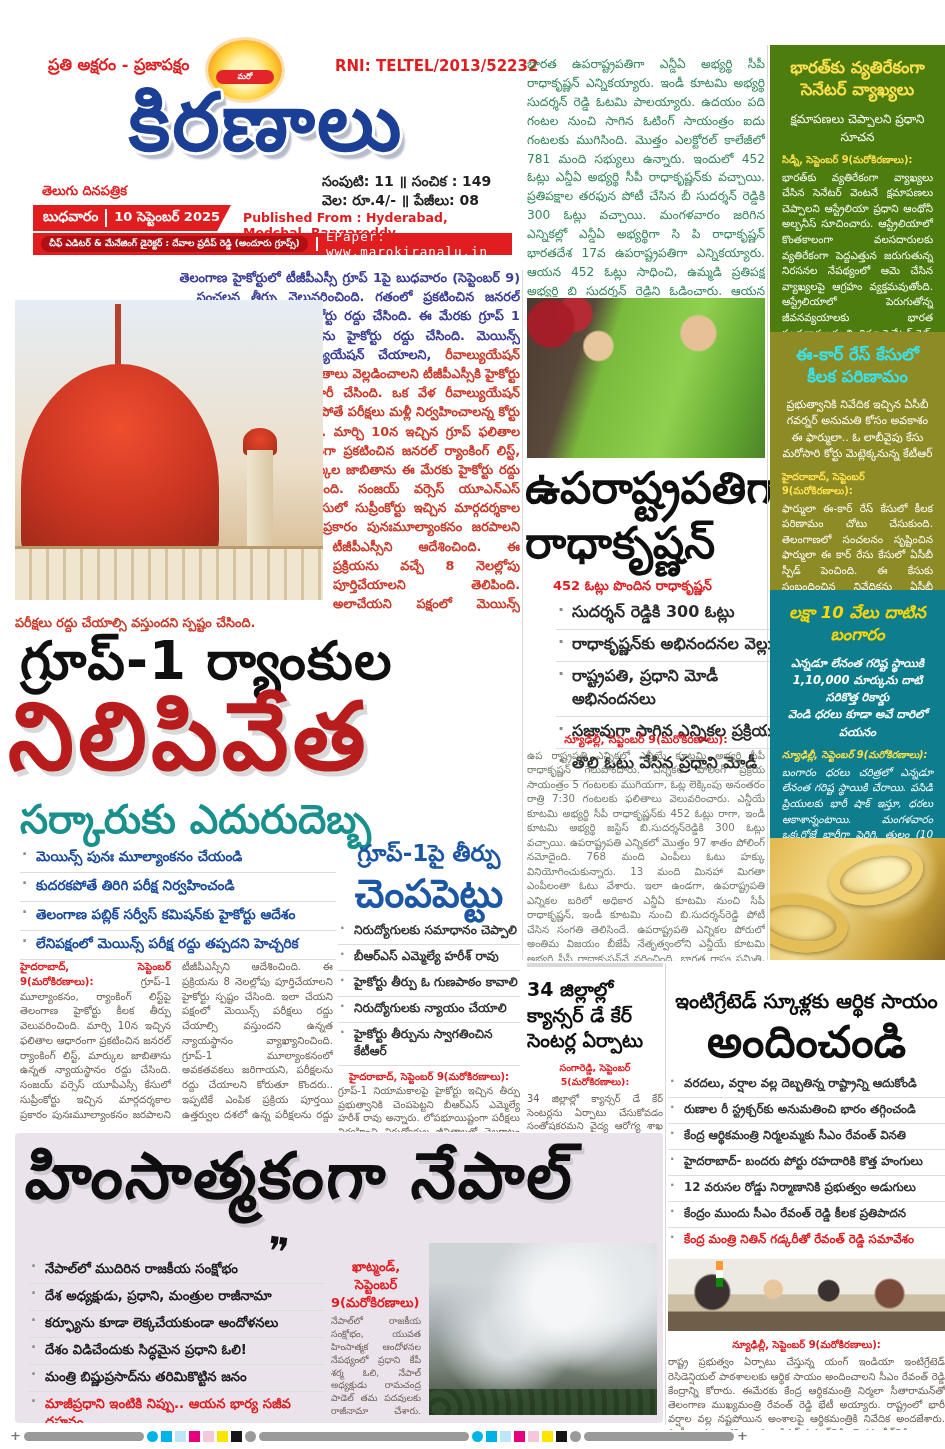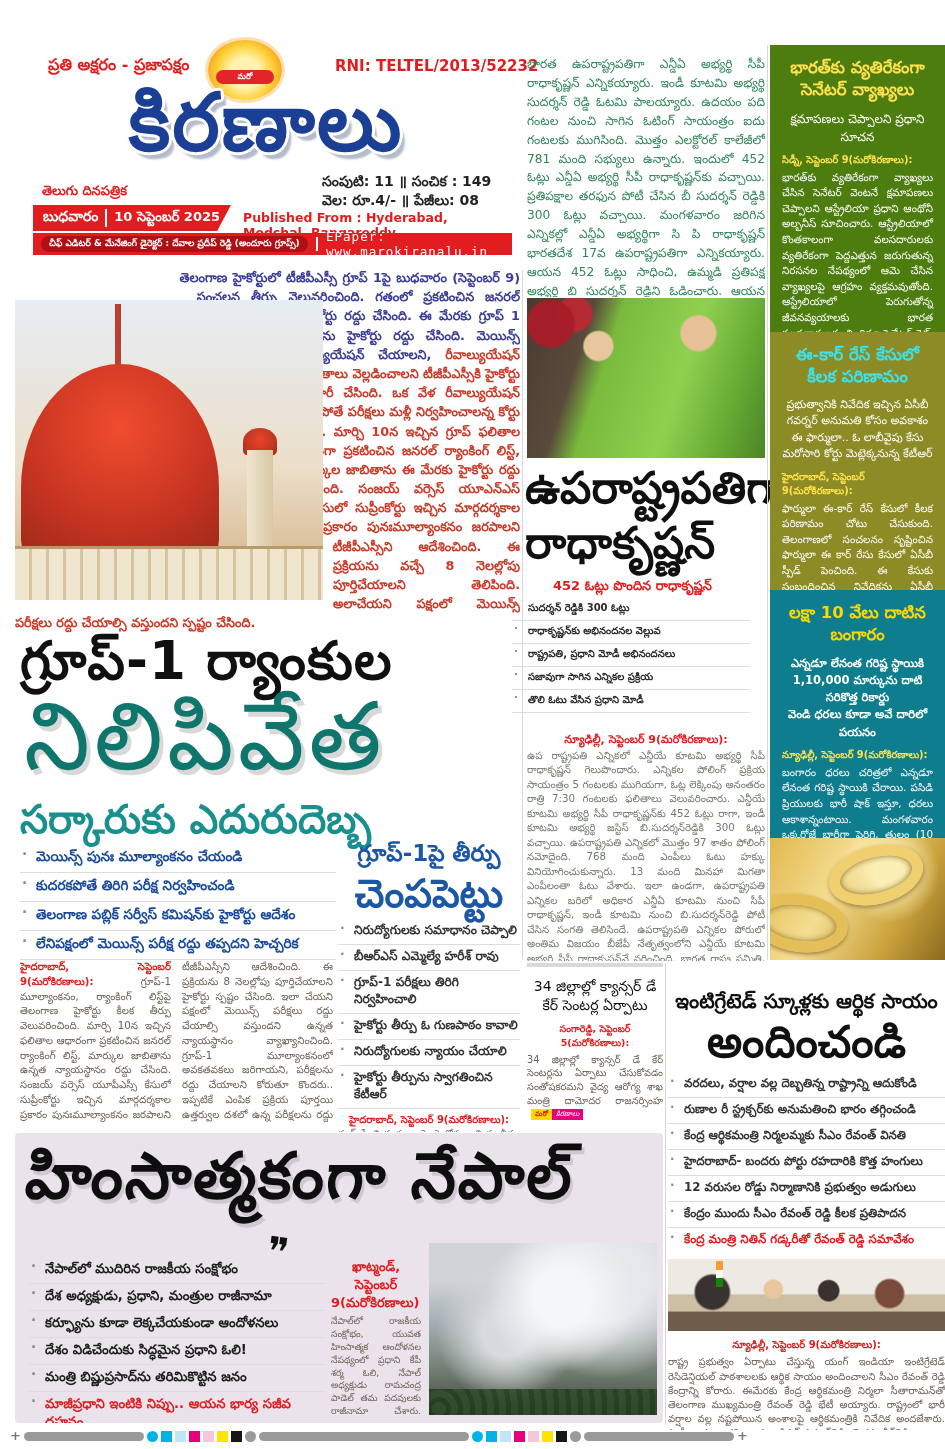--- a/index.html
+++ b/index.html
@@ -62,21 +62,21 @@
     border-radius:50% 50% 16% 16% / 62% 62% 12% 12%; }
   .hc-spire { position:absolute; left:100px; top:4px; width:6px; height:66px; background:#b8402e; }
   .hc-minar { position:absolute; left:232px; top:150px; width:26px; height:150px;
     background:linear-gradient(90deg,#efe5cf,#d9c6a2); }
   .hc-minar-top { position:absolute; left:228px; top:128px; width:34px; height:28px;
     background:radial-gradient(circle at 50% 40%, #e8452a, #a62c19); border-radius:50% 50% 20% 20%; }
   .hc-base { position:absolute; left:0; bottom:0; width:100%; height:54px;
     background:repeating-linear-gradient(90deg,#f0e6d0 0 14px,#d6c4a0 14px 17px); border-top:3px solid #b99a6a; }
 
   .headline-top { left:20px; top:630px; width:500px; font-size:53px; font-weight:bold; color:#101010; letter-spacing:1px; }
-  .headline-main { left:24px; top:688px; width:500px; font-size:94px; font-weight:normal; color:#0f766e; letter-spacing:4px; line-height:1.05;
+  .headline-main { left:8px; top:688px; width:500px; font-size:94px; font-weight:bold; color:#b91c1c; letter-spacing:4px; line-height:1.05;
     text-shadow:4px 5px 0 #d8d8d8; }
   .headline-sub { left:20px; top:796px; width:500px; font-size:40px; font-weight:bold; color:#17908e; }
 
   ul.bullets { list-style:none; }
   ul.bullets li { position:relative; padding:4px 0 4px 16px; border-bottom:1px solid #dcdcdc; }
   ul.bullets li::before { content:"·"; position:absolute; left:2px; top:2px; color:#888; font-weight:bold; }
   .lead-bullets { left:20px; top:844px; width:316px; font-size:13.6px; font-weight:bold; color:#17499c; }
   .lead-body { left:20px; top:960px; width:313px; height:172px; overflow:hidden;
     column-count:2; column-gap:11px; font-size:10.2px; line-height:1.45; color:#6b5e52; text-align:justify; }
   .dl { color:#e11d1f; font-weight:bold; }
@@ -94,51 +94,51 @@
     font-size:12.2px; line-height:1.55; color:#2f8657; text-align:justify; }
   .vp-photo { left:527px; top:298px; width:238px; height:160px; overflow:hidden; position:absolute;
     background:
       radial-gradient(circle at 10% 16%, rgba(168,28,40,.95) 0 9%, rgba(168,28,40,0) 10%),
       radial-gradient(circle at 20% 10%, rgba(190,40,50,.9) 0 7%, rgba(190,40,50,0) 8%),
       radial-gradient(circle at 30% 30%, #e9c79e 0 7%, rgba(233,199,158,0) 8%),
       radial-gradient(circle at 72% 22%, #e6c096 0 8%, rgba(230,192,150,0) 9%),
       linear-gradient(108deg,#4a3a30 0%, #5a4a3c 24%, #79b93c 34%, #8fd14f 62%, #64a832 84%, #4c8527 100%); }
   .vp-headline { left:525px; top:460px; width:242px; font-size:44px; font-weight:bold; color:#101010; line-height:1.25; white-space:pre-line; }
   .vp-kicker { left:527px; top:578px; width:240px; font-size:13px; font-weight:bold; color:#e11d1f;margin-left:26px; }
-  .vp-bullets { left:512px; top:598px; width:238px; font-size:10px; font-weight:bold; color:#2b2b2b; }
+  .vp-bullets { left:556px; top:598px; width:238px; font-size:16px; font-weight:bold; color:#2b2b2b; }
   .vp-dateline { left:527px; top:733px; width:238px; font-size:11px; font-weight:bold; color:#e11d1f; text-align:center; }
   .vp-body { left:527px; top:749px; width:238px; height:212px; overflow:hidden;
     font-size:10.2px; line-height:1.42; color:#6f7b6a; text-align:justify; }
 
   
   .rail-box { width:175px; padding:12px 12px; color:#fff; overflow:hidden; }
   .rail-title { font-weight:bold; font-size:16.5px; text-align:center; line-height:1.35; }
   .rail-sub { font-size:12px; text-align:center; line-height:1.5; margin-top:8px; white-space:pre-line; }
   .rail-dl { display:block; font-size:9.8px; font-weight:bold; color:#ffe14d; margin-top:8px; }
   .rail-body { font-size:10.4px; line-height:1.5; text-align:justify; margin-top:2px; }
   .box-senator { left:770px; top:45px; height:287px; background:#4d7c0f; }
   .box-senator .rail-title { color:#ffe14d; }
   .box-ecar { left:770px; top:332px; height:258px; background:#8d8b25; }
   .box-ecar .rail-title { color:#3ae3ee; }
   .box-ecar .rail-sub { font-size:11px; }
-  .box-gold { left:770px; top:590px; height:370px; background:#0e7d8e; }
+  .box-gold { left:770px; top:590px; height:370px; background:#0e7d8e;font-style:italic; }
   .box-gold .rail-title { color:#ffd800; }
   .box-gold .rail-sub { font-size:11.5px; font-weight:bold; }
   .gold-photo { position:absolute; left:0; bottom:0; width:175px; height:122px; overflow:hidden;
     background:
       radial-gradient(circle at 68% 28%, rgba(255,244,190,.9) 0 10%, rgba(255,244,190,0) 34%),
       linear-gradient(120deg,#e2b84e 0%, #f4dd92 38%, #caa23c 72%, #8a6a1e 100%); }
   .gold-ring { position:absolute; width:96px; height:58px; border:11px solid #efcf6e; border-radius:50%;
     box-shadow:inset 0 0 6px #8a6a1e, 0 2px 4px rgba(90,60,10,.5); }
   .ring1 { left:58px; top:8px; transform:rotate(-14deg); }
   .ring2 { left:-18px; top:56px; transform:rotate(8deg); border-color:#e4bf58; }
 
   
   .cancer { left:527px; top:963px; width:136px; height:170px; border-top:4px solid #d9d9d9; padding-top:10px; overflow:hidden; }
-  .cancer-title { font-size:14px; font-weight:normal; color:#101010; text-align:center; line-height:1.35; }
+  .cancer-title { font-size:19px; font-weight:bold; color:#101010; text-align:left; line-height:1.35; }
   .cancer-dl { display:block; font-size:9.5px; font-weight:bold; color:#e11d1f; text-align:center; margin-top:8px; }
   .cancer-body { font-size:9.8px; line-height:1.4; color:#6b5e52; text-align:justify; margin-top:2px; }
 
   .schools { left:668px; top:963px; width:277px; height:467px; overflow:hidden; }
   .schools-t1 { font-size:20px; font-weight:bold; color:#101010; text-align:center; margin-top:26px; }
   .schools-t2 { font-size:44px; font-weight:bold; color:#101010; text-align:center; line-height:1.1; }
   .schools-bullets { font-size:11.8px; font-weight:bold; color:#333; margin-top:6px; }
   .schools-bullets li { padding:3px 0 3px 13px; }
   .schools-bullets li:last-child { color:#e11d1f; border-bottom:none; }
   .meet-photo { width:277px; height:72px; margin-top:6px; overflow:hidden; position:relative;
@@ -247,21 +247,20 @@
     <span>వస్తుందని ఉన్నత న్యాయస్థానం వ్యాఖ్యానించింది. గ్రూప్-1 మూల్యాంకనంలో అవకతవకలు జరిగాయని, పరీక్షలను రద్దు చేయాలని కోరుతూ కొందరు.. ఇప్పటికే ఎంపిక ప్రక్రియ పూర్తయి ఉత్తర్వుల దశలో ఉన్న పరీక్షలను రద్దు చేయరాదంటూ ఎంపికైన అభ్యర్థులు మరికొందరు వేర్వేరుగా హైకోర్టులో పిటిషన్లు దాఖలు చేసిన విషయం తెలిసిందే. ఈ పిటిషన్లపై జులై 7న న్యాయమూర్తి జస్టిస్ నామవరపు రాజేశ్వరరావు వాదనలు విన్నారు. ఈ మేరకు తాజాగా తీర్పు వెలువరించారు. పునఃమూల్యాంకనం సాధ్యం కాకపోతే</span>
     
   </div>
 
   <div class="abs verdict">
     <div class="vt1">గ్రూప్-1పై తీర్పు</div>
     <div class="vt2">చెంపపెట్టు</div>
     <ul class="bullets verdict-bullets">
       <li>నిరుద్యోగులకు సమాధానం చెప్పాలి</li>
       <li>బీఆర్ఎస్ ఎమ్మెల్యే హరీశ్ రావు</li>
-      <li>గ్రూప్-1 పరీక్షలు తిరిగి నిర్వహించాలి</li>
       <li>హైకోర్టు తీర్పు ఓ గుణపాఠం కావాలి</li>
       <li>నిరుద్యోగులకు న్యాయం చేయాలి</li>
       <li>హైకోర్టు తీర్పును స్వాగతించిన కేటీఆర్</li>
     </ul>
     <div class="vbody">
       <span class="vdl">హైదరాబాద్, సెప్టెంబర్ 9(మరోకిరణాలు):</span>
       <span>గ్రూప్-1 నియామకాలపై హైకోర్టు ఇచ్చిన తీర్పు ప్రభుత్వానికి చెంపపెట్టని బీఆర్ఎస్ ఎమ్మెల్యే హరీశ్ రావు అన్నారు. లోపభూయిష్టంగా పరీక్షలు నిర్వహించి నిరుద్యోగుల జీవితాలతో చెలగాటం ఆడుతున్నారని విమర్శించారు. సర్కారు నిర్లక్ష్యానికి నిరుద్యోగులు బలవుతున్నారని చెప్పారు.</span>
       
     </div>
   </div>

